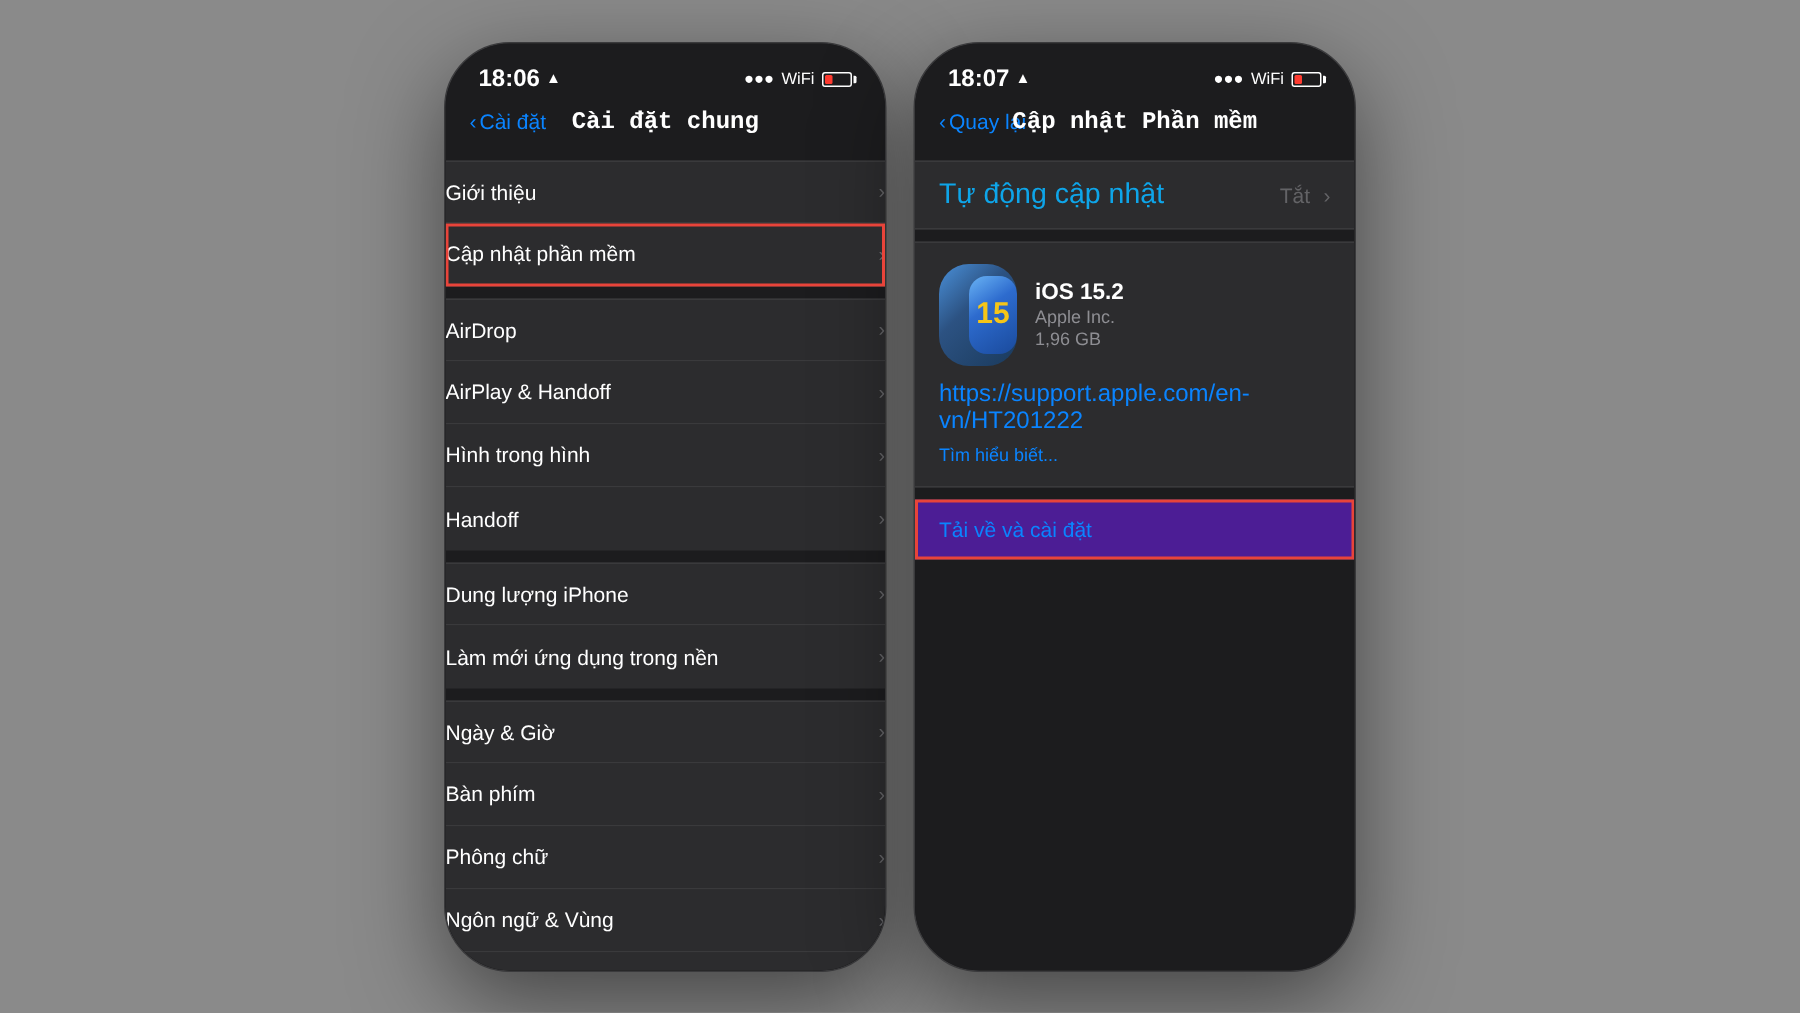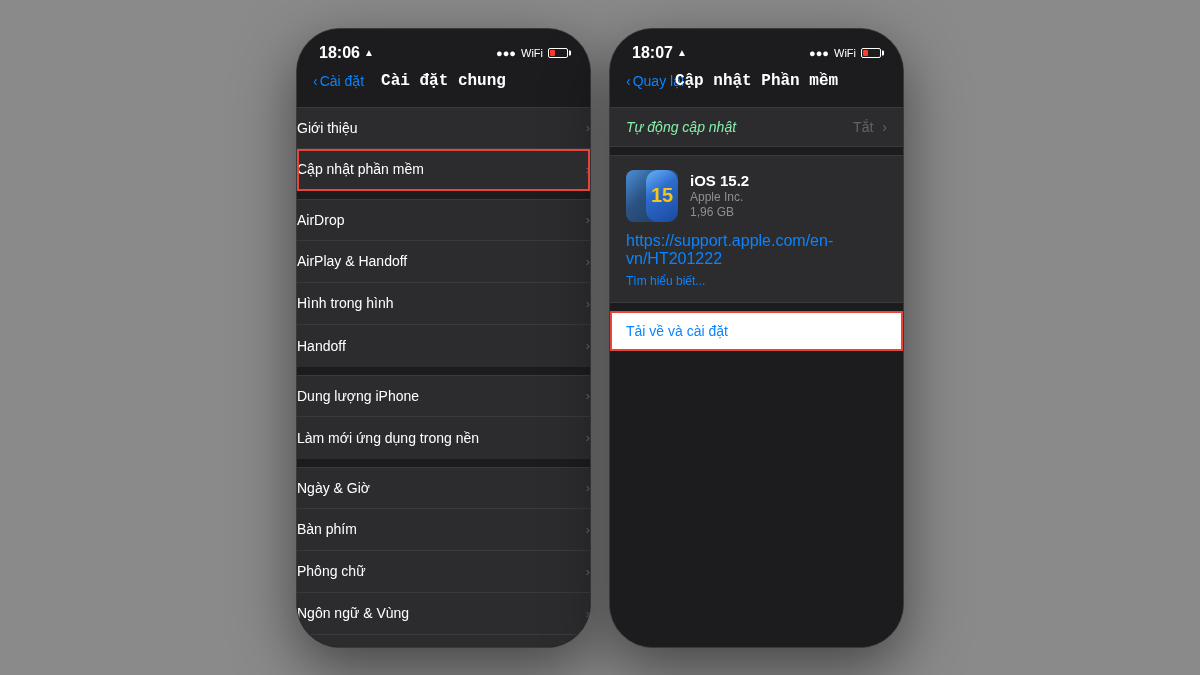--- a/index.html
+++ b/index.html
@@ -143,23 +143,22 @@
       align-items: center;
       justify-content: space-between;
       padding: 11px 16px;
       background: #2c2c2e;
       border-top: 0.5px solid #3a3a3c;
       border-bottom: 0.5px solid #3a3a3c;
       margin-bottom: 8px;
     }
 
     .auto-update-text {
-      color: #86efac;
-      font-size: 14px;
-      font-style: italic;
+      color: #0ea5e9;
+      font-size: 19px;
     }
 
     .auto-update-value {
       color: #636366;
       font-size: 14px;
     }
 
     .ios-update-card {
       background: #2c2c2e;
       margin: 0 0 8px;
@@ -170,22 +169,22 @@
 
     .ios-header {
       display: flex;
       align-items: center;
       gap: 12px;
       margin-bottom: 10px;
     }
 
     .ios-icon {
       width: 52px;
-      height: 52px;
-      border-radius: 8px;
+      height: 68px;
+      border-radius: 20px;
       background: linear-gradient(135deg, #4a90d9 0%, #2c5282 40%, #1a3a5c 100%);
       display: flex;
       align-items: center;
       justify-content: center;
       font-size: 22px;
       font-weight: 800;
       color: #fff;
       flex-shrink: 0;
       position: relative;
       overflow: hidden;
@@ -227,21 +226,21 @@
 
     .download-button-container {
       padding: 0 0 8px;
     }
 
     .download-button {
       display: flex;
       align-items: center;
       justify-content: space-between;
       padding: 11px 16px;
-      background: #ffffff;
+      background: #4c1d95;
       border-top: 0.5px solid #3a3a3c;
       border-bottom: 0.5px solid #3a3a3c;
       outline: 2.5px solid #e8443a;
       outline-offset: -2px;
       position: relative;
     }
 
     .download-button-text {
       color: #0a84ff;
       font-size: 14px;

